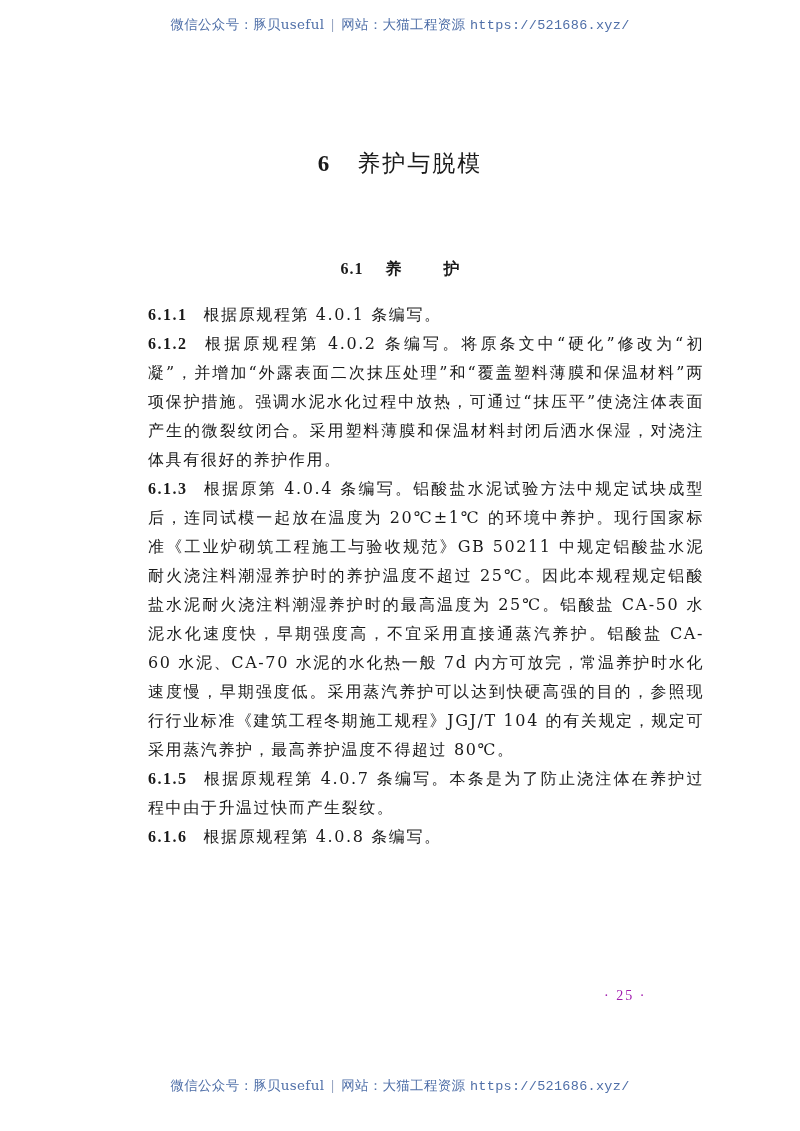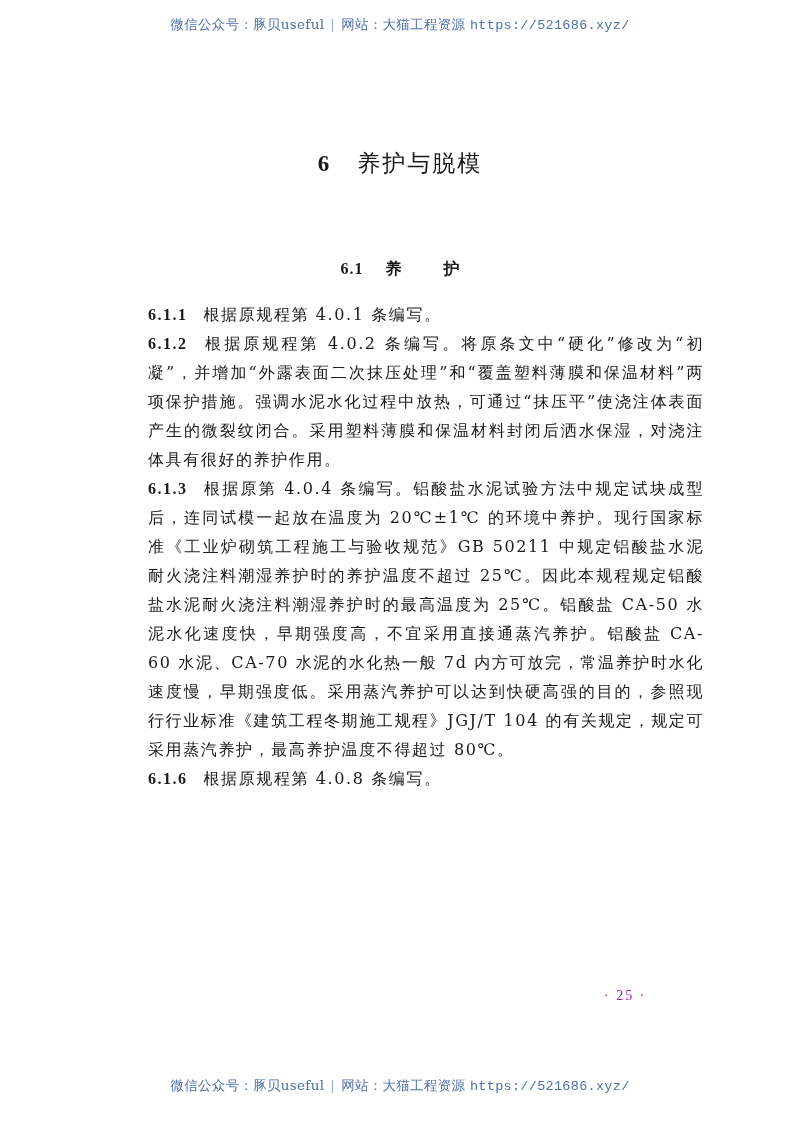--- a/index.html
+++ b/index.html
@@ -59,20 +59,21 @@
 </div>
 
 <div class="section-title">
   <span class="num">6.1</span><span class="t1">养</span><span>护</span>
 </div>
 
 <div class="body-text">
   <p class="para"><span class="clause">6.1.1</span><span>根据原规程第 4.0.1 条编写。</span></p>
   <p class="para"><span class="clause">6.1.2</span><span>根据原规程第 4.0.2 条编写。将原条文中“硬化”修改为“初凝”，并增加“外露表面二次抹压处理”和“覆盖塑料薄膜和保温材料”两项保护措施。强调水泥水化过程中放热，可通过“抹压平”使浇注体表面产生的微裂纹闭合。采用塑料薄膜和保温材料封闭后洒水保湿，对浇注体具有很好的养护作用。</span></p>
   <p class="para"><span class="clause">6.1.3</span><span>根据原第 4.0.4 条编写。铝酸盐水泥试验方法中规定试块成型后，连同试模一起放在温度为 20℃±1℃ 的环境中养护。现行国家标准《工业炉砌筑工程施工与验收规范》GB 50211 中规定铝酸盐水泥耐火浇注料潮湿养护时的养护温度不超过 25℃。因此本规程规定铝酸盐水泥耐火浇注料潮湿养护时的最高温度为 25℃。铝酸盐 CA-50 水泥水化速度快，早期强度高，不宜采用直接通蒸汽养护。铝酸盐 CA-60 水泥、CA-70 水泥的水化热一般 7d 内方可放完，常温养护时水化速度慢，早期强度低。采用蒸汽养护可以达到快硬高强的目的，参照现行行业标准《建筑工程冬期施工规程》JGJ/T 104 的有关规定，规定可采用蒸汽养护，最高养护温度不得超过 80℃。</span></p>
+  <p class="para"><span class="clause">6.1.5</span><span>根据原规程第 4.0.7 条编写。本条是为了防止浇注体在养护过程中由于升温过快而产生裂纹。</span></p>
   <p class="para"><span class="clause">6.1.6</span><span>根据原规程第 4.0.8 条编写。</span></p>
 </div>
 
 <div class="page-number">· 25 ·</div>
 
 <div class="watermark" id="wm-bottom">
   <span>微信公众号：豚贝useful</span><span class="sep">|</span><span>网站：大猫工程资源</span> <span class="mono">https://521686.xyz/</span>
 </div>
 
 </body></html>

